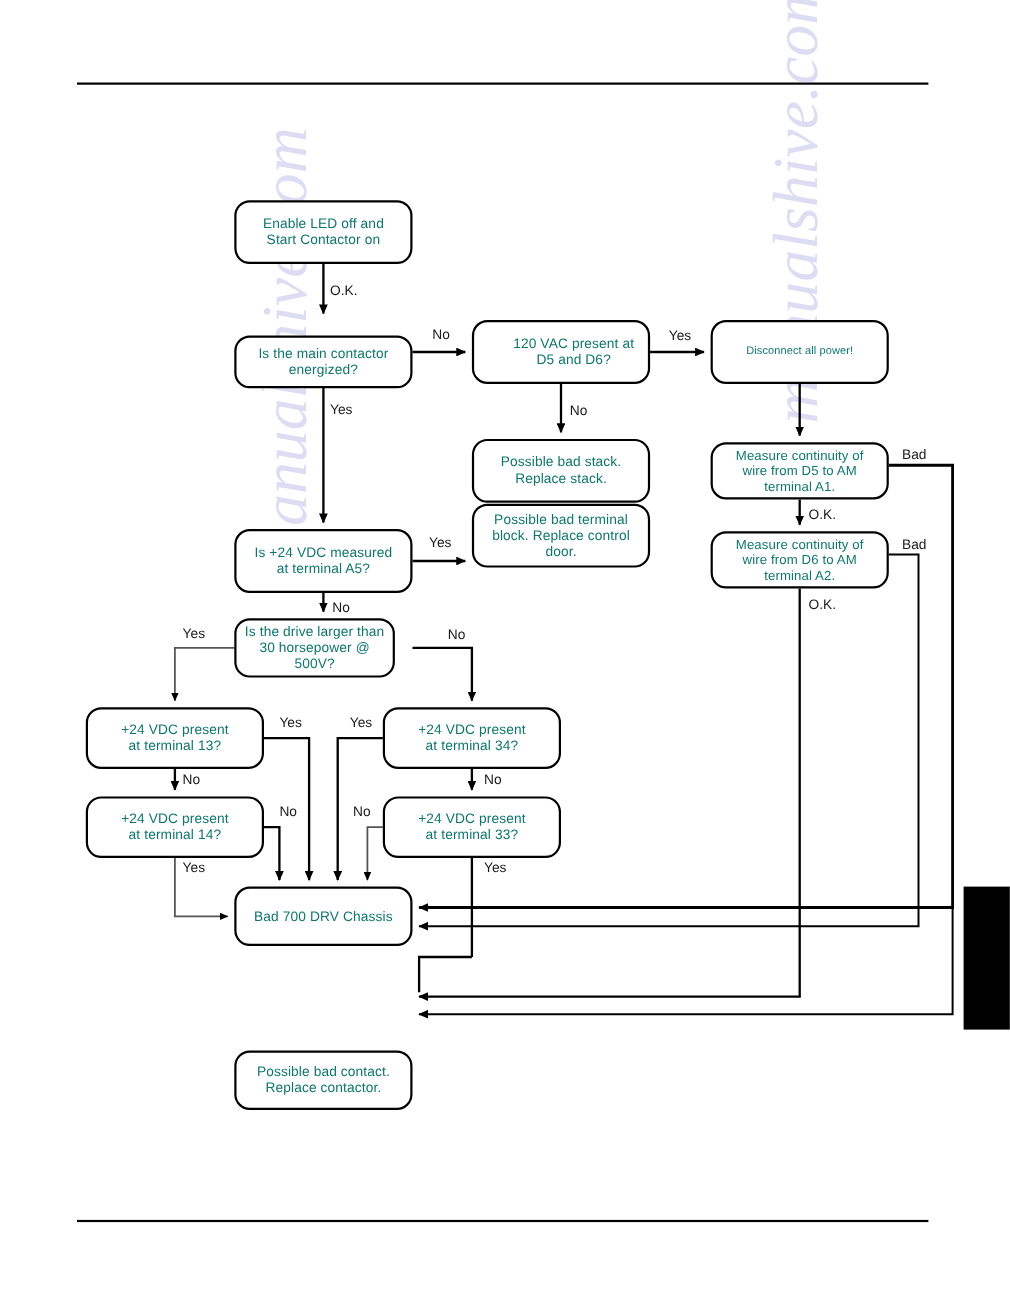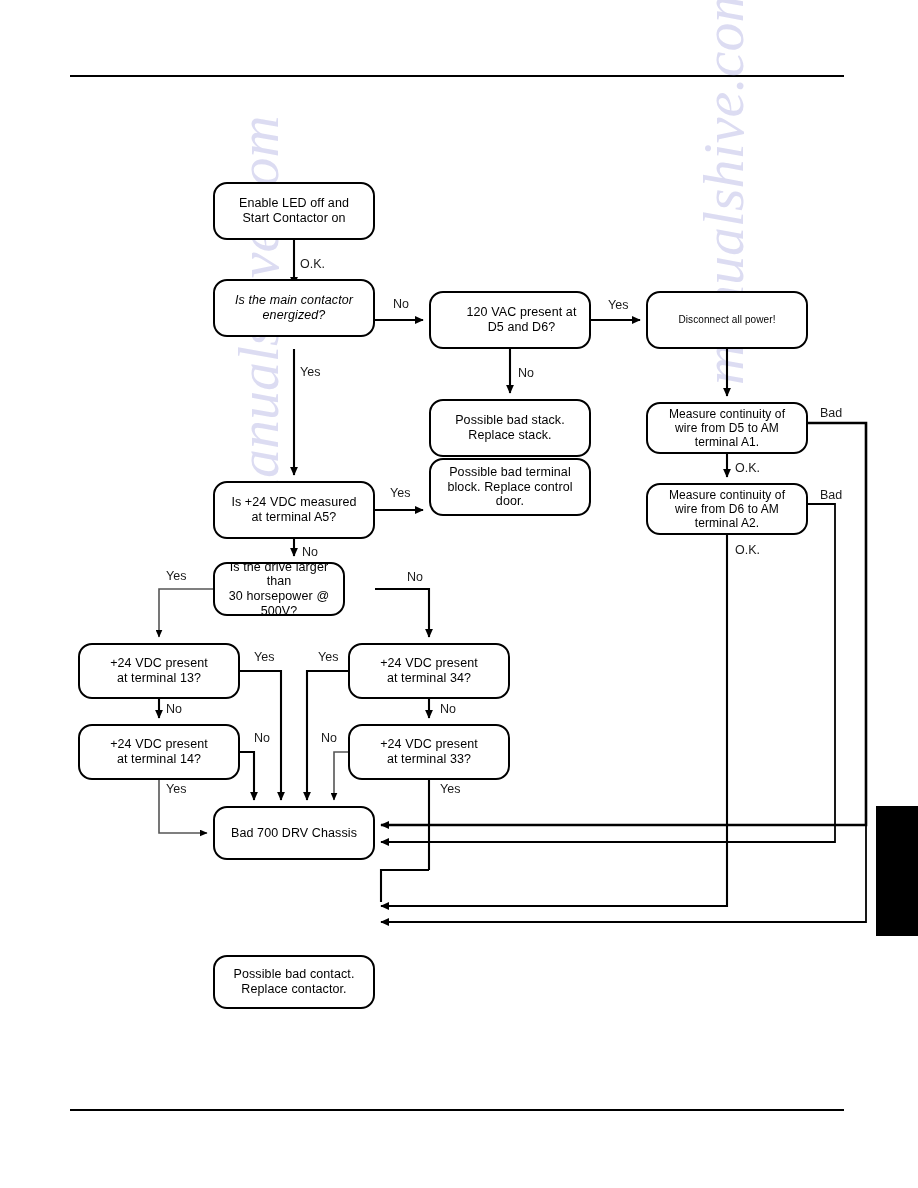--- a/index.html
+++ b/index.html
@@ -56,21 +56,21 @@
   .node {
     position: absolute;
     box-sizing: border-box;
     border: 2.2px solid #000000;
     border-radius: 14px;
     background: #ffffff;
     display: flex;
     align-items: center;
     justify-content: center;
     text-align: center;
-    color: #000000;
+    color: #0f766e;
     font-size: 12.5px;
     line-height: 1.18;
     letter-spacing: 0.1px;
     padding: 2px 6px;
     white-space: pre-line;
   }
   .node.strong {
     font-weight: normal;
     font-size: 10px;
   }
@@ -195,21 +195,21 @@
       </g>
 
       <g stroke="#000" fill="none" stroke-width="1.8">
         <path d="M866,825 L866,922 L381,922" marker-end="url(#ah)"></path>
       </g>
     </svg>
 
     <div class="node" style="left:213px; top:182px; width:162px; height:58px;">Enable LED off and
 Start Contactor on</div>
 
-    <div class="node" style="left:213px; top:279px; width:162px; height:58px;font-style:italic;">Is the main contactor
+    <div class="node" style="left:213px; top:305px; width:162px; height:48px;">Is the main contactor
 energized?</div>
 
     <div class="node" style="left:429px; top:291px; width:162px; height:58px;padding-left:29px;">120 VAC present at
 D5 and D6?</div>
 
     <div class="node strong" style="left:646px; top:291px; width:162px; height:58px;">Disconnect all power!</div>
 
     <div class="node" style="left:429px; top:399px; width:162px; height:58px;">Possible bad stack.
 Replace stack.</div>
 
@@ -221,21 +221,21 @@
 at terminal A5?</div>
 
     <div class="node" style="left:429px; top:458px; width:162px; height:58px;">Possible bad terminal
 block.  Replace control
 door.</div>
 
     <div class="node" style="left:646px; top:483px; width:162px; height:52px; font-size:12px;">Measure continuity of
 wire from D6 to AM
 terminal A2.</div>
 
-    <div class="node" style="left:213px; top:562px; width:132px; height:54px;">Is the drive larger than
+    <div class="node" style="left:213px; top:562px; width:146px; height:54px;">Is the drive larger than
 30 horsepower @ 500V?</div>
 
     <div class="node" style="left:78px; top:643px; width:162px; height:56px;">+24 VDC present
 at terminal 13?</div>
 
     <div class="node" style="left:348px; top:643px; width:162px; height:56px;">+24 VDC present
 at terminal 34?</div>
 
     <div class="node" style="left:78px; top:724px; width:162px; height:56px;">+24 VDC present
 at terminal 14?</div>

